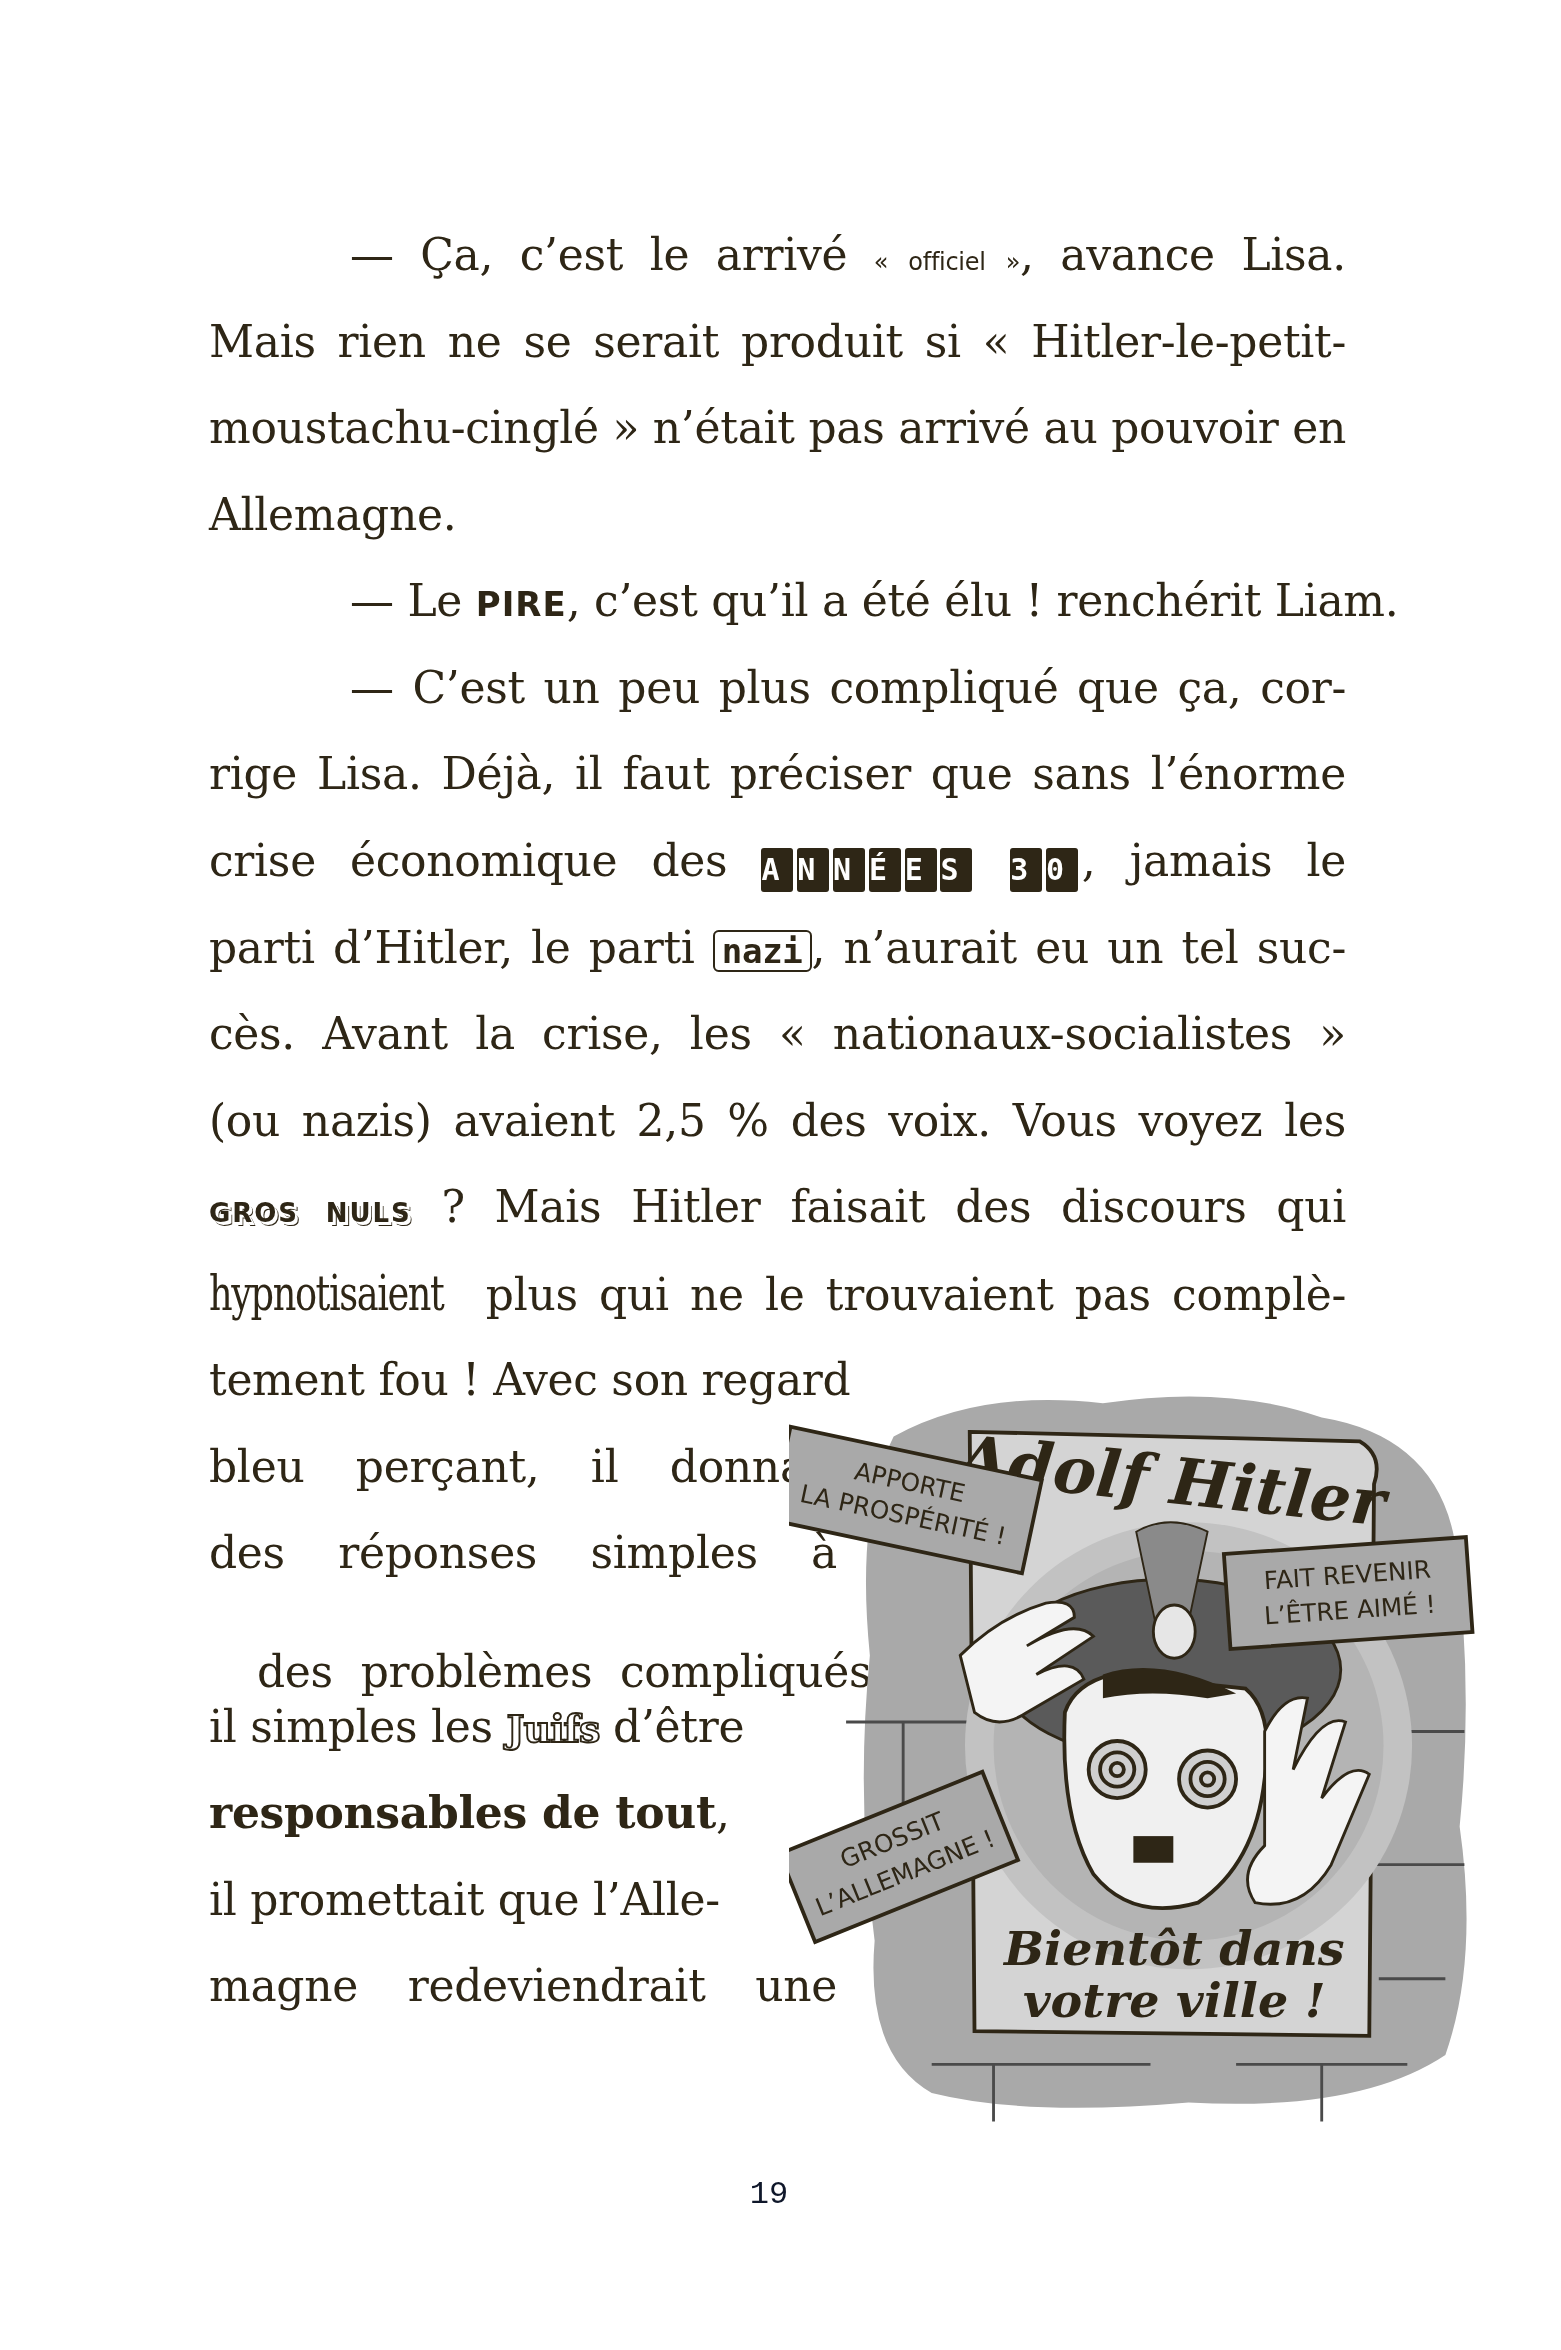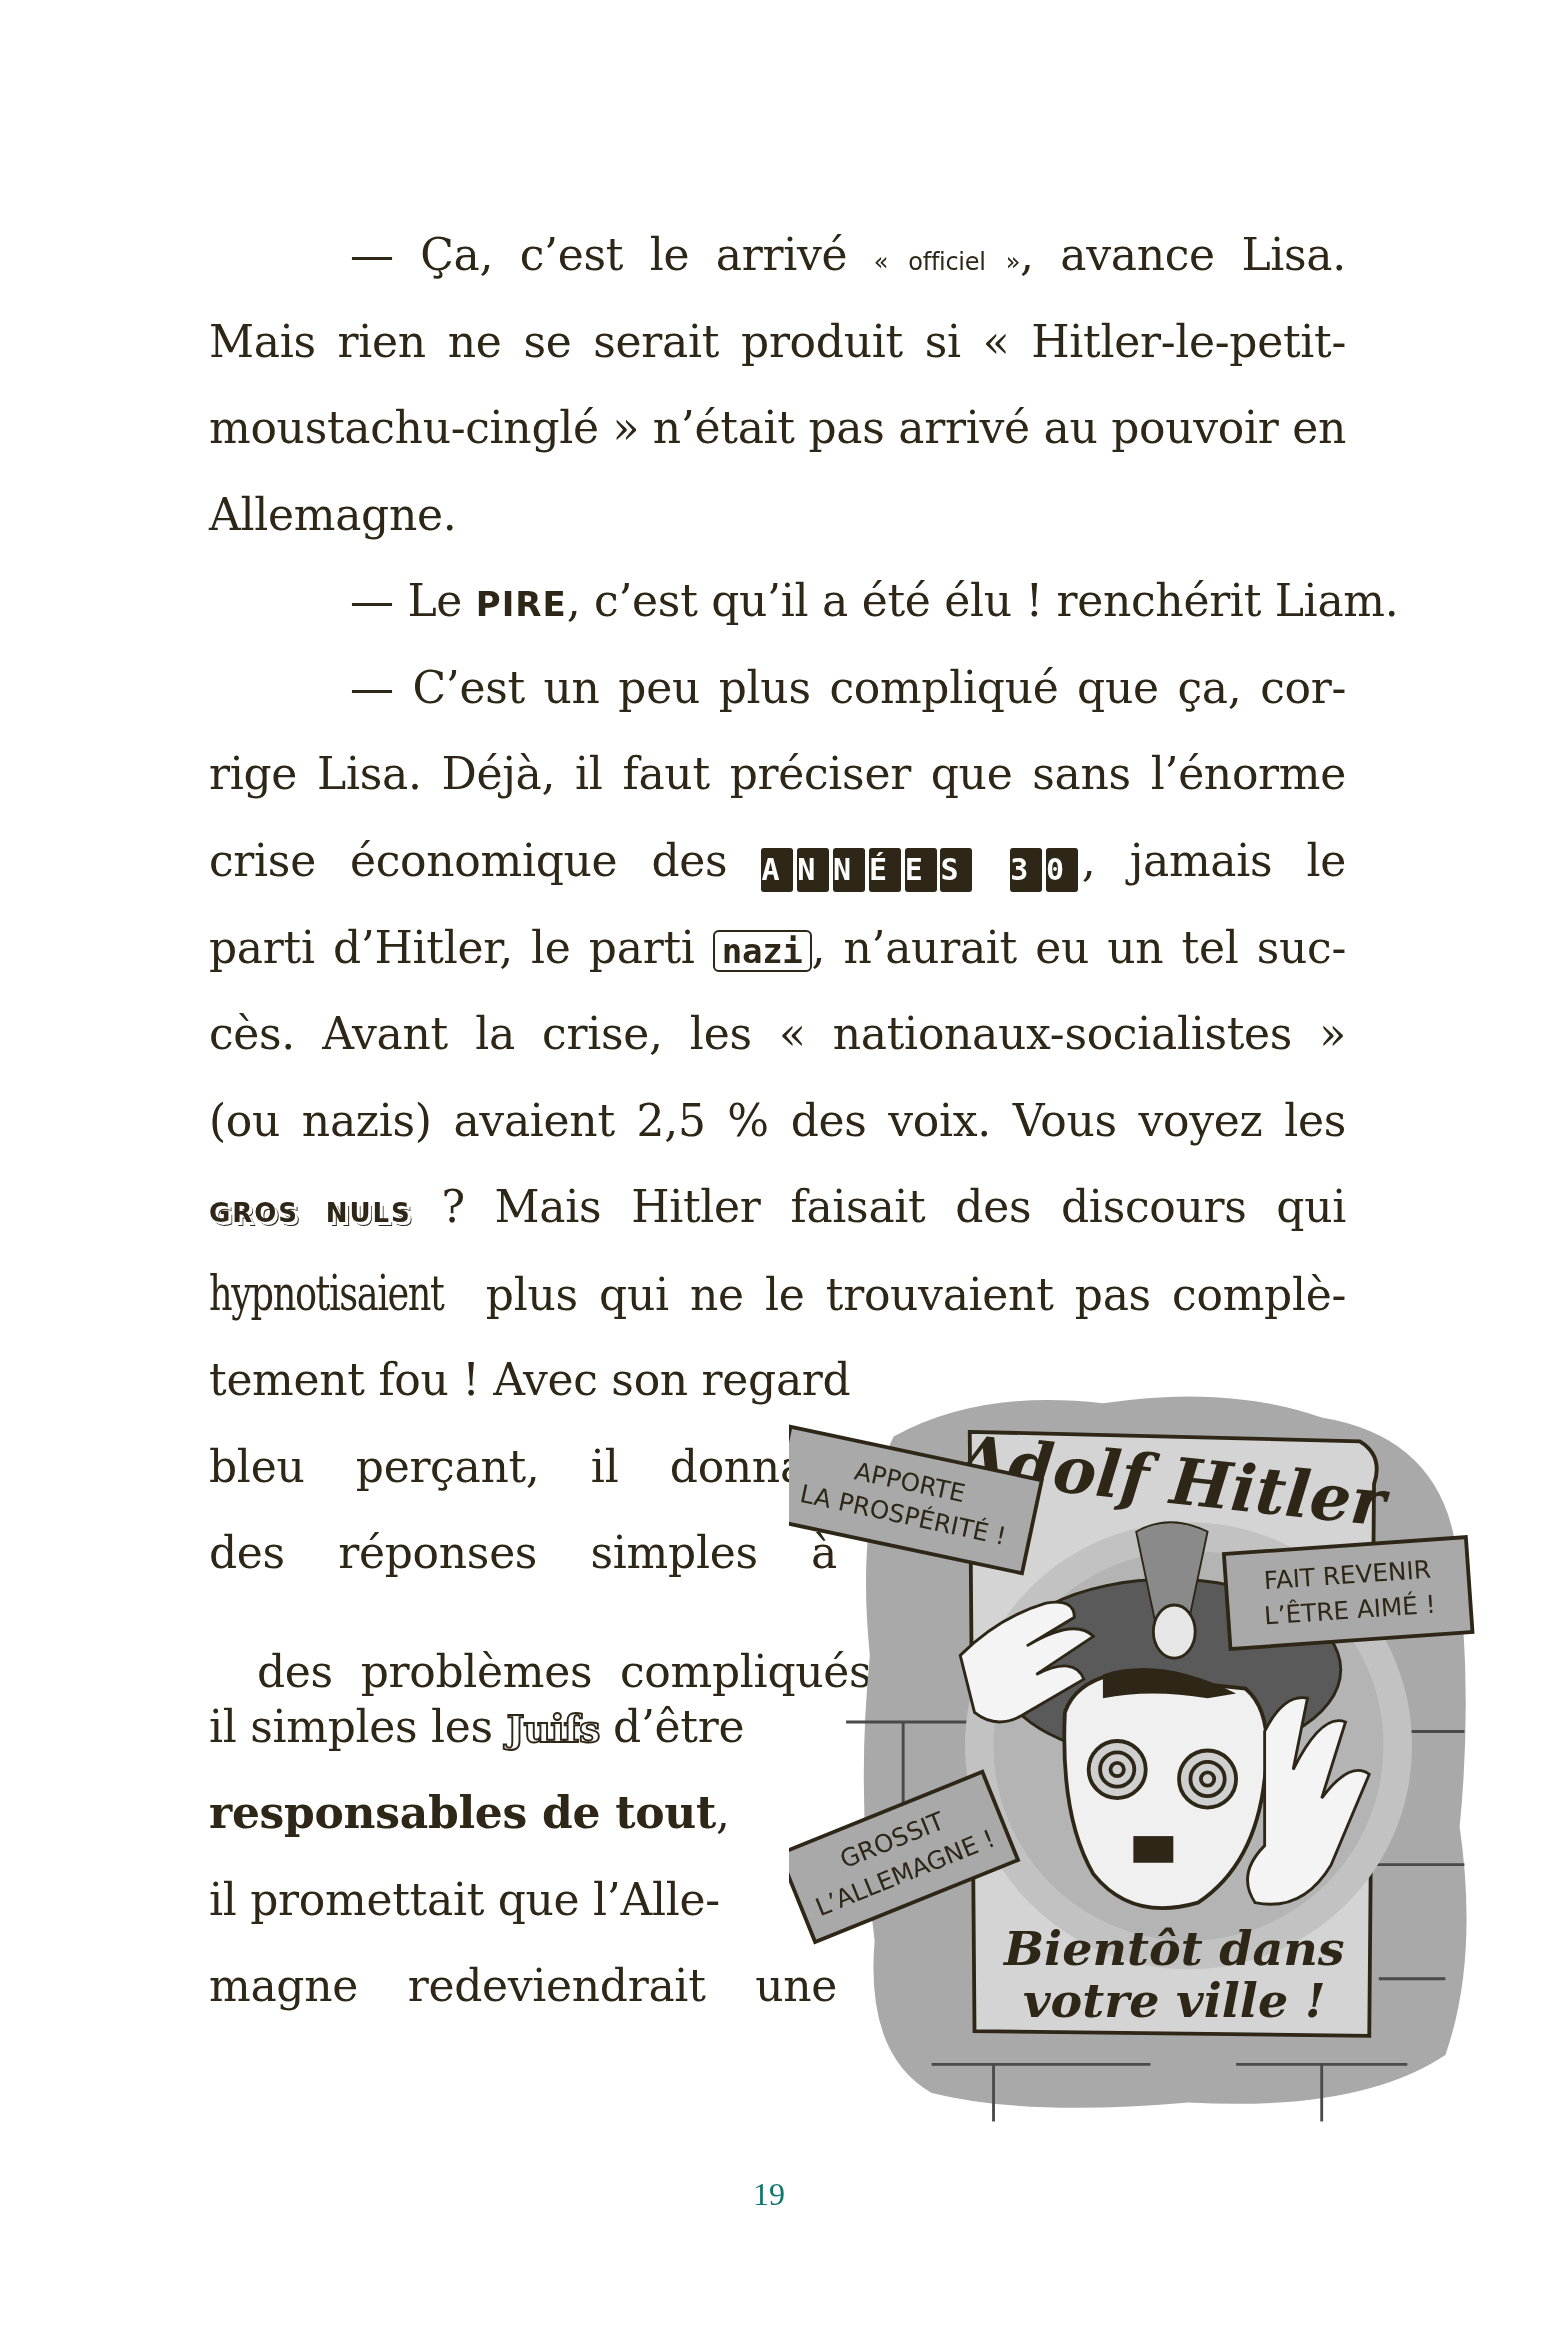--- a/index.html
+++ b/index.html
@@ -45,21 +45,21 @@
     transform: scaleX(0.75); display: inline-block; transform-origin: left;
     margin-right: -57px;
   }
   .deco-juifs {
     font-family: "DejaVu Serif", serif; font-weight: bold; font-size: 38px;
     color: #fff; -webkit-text-stroke: 1.9px #2e2616; letter-spacing: -1px; margin-top: 36px;
   }
   .bold { font-weight: bold; }
   .page-number {
     position: absolute; left: 0; width: 1538px; top: 2176px; text-align: center;
-    font-family: Liberation Serif, serif; font-size: 32px; color: #0f766e;
+    font-family: Liberation Mono, monospace; font-size: 32px; color: #0f172a;
   }
   
   .illus { position: absolute; left: 789px; top: 1370px; width: 742px; height: 761px; }
   .illus svg { width: 742px; height: 761px; }
   .sign-text { font-family: "DejaVu Sans", sans-serif; font-size: 26px; fill: #2e2616; }
   .poster-title { font-family: "DejaVu Serif", serif; font-weight: bold; font-style: italic; fill: #2e2616; }
 </style>
 </head>
 <body>
 

